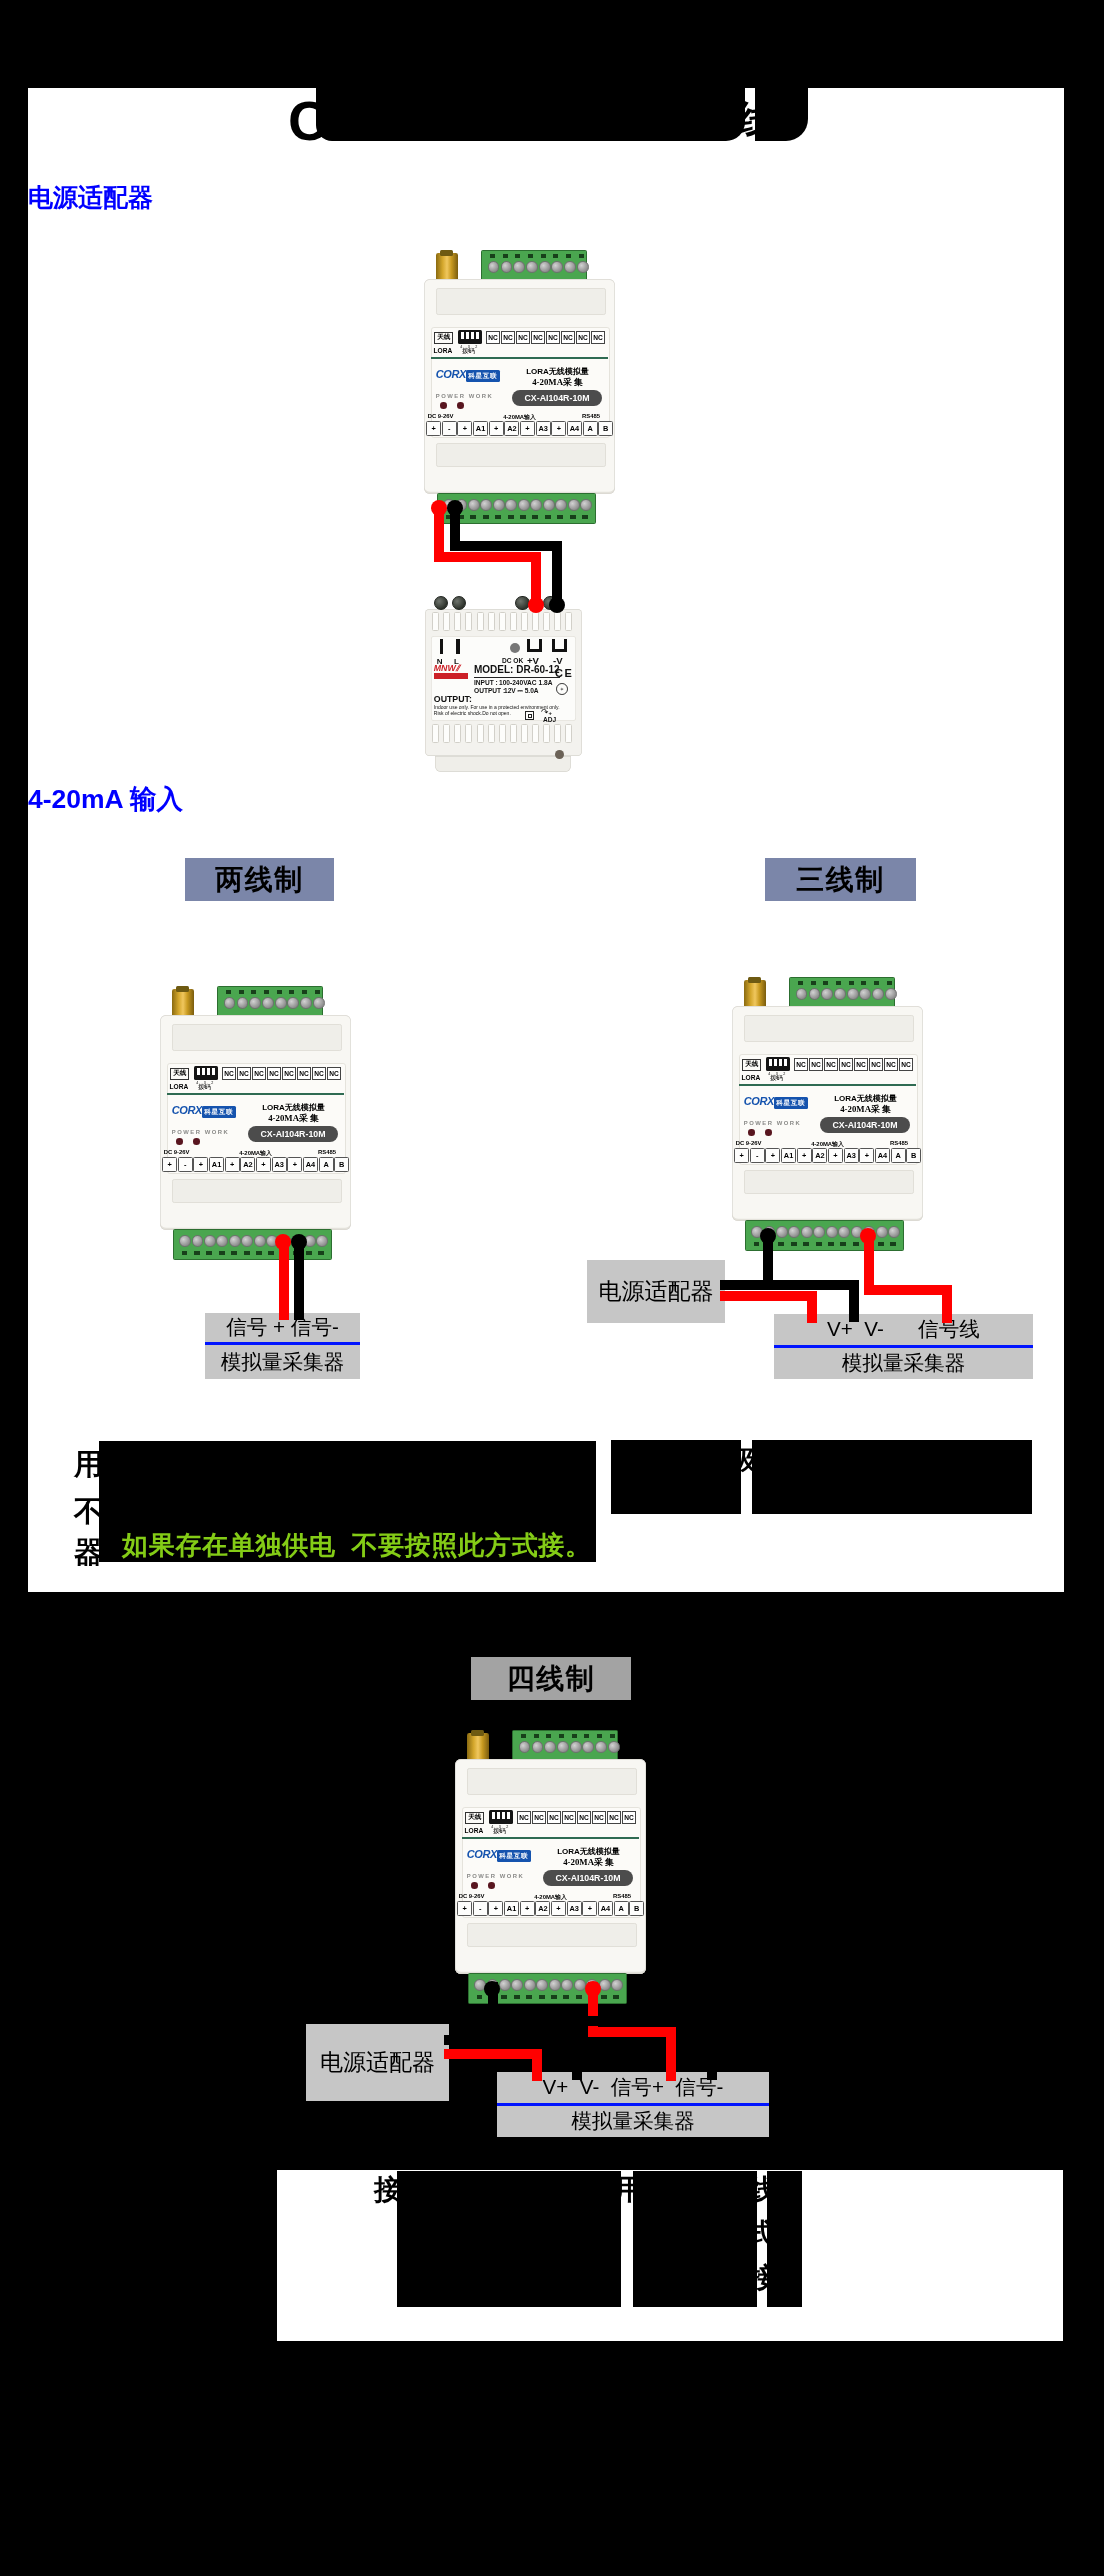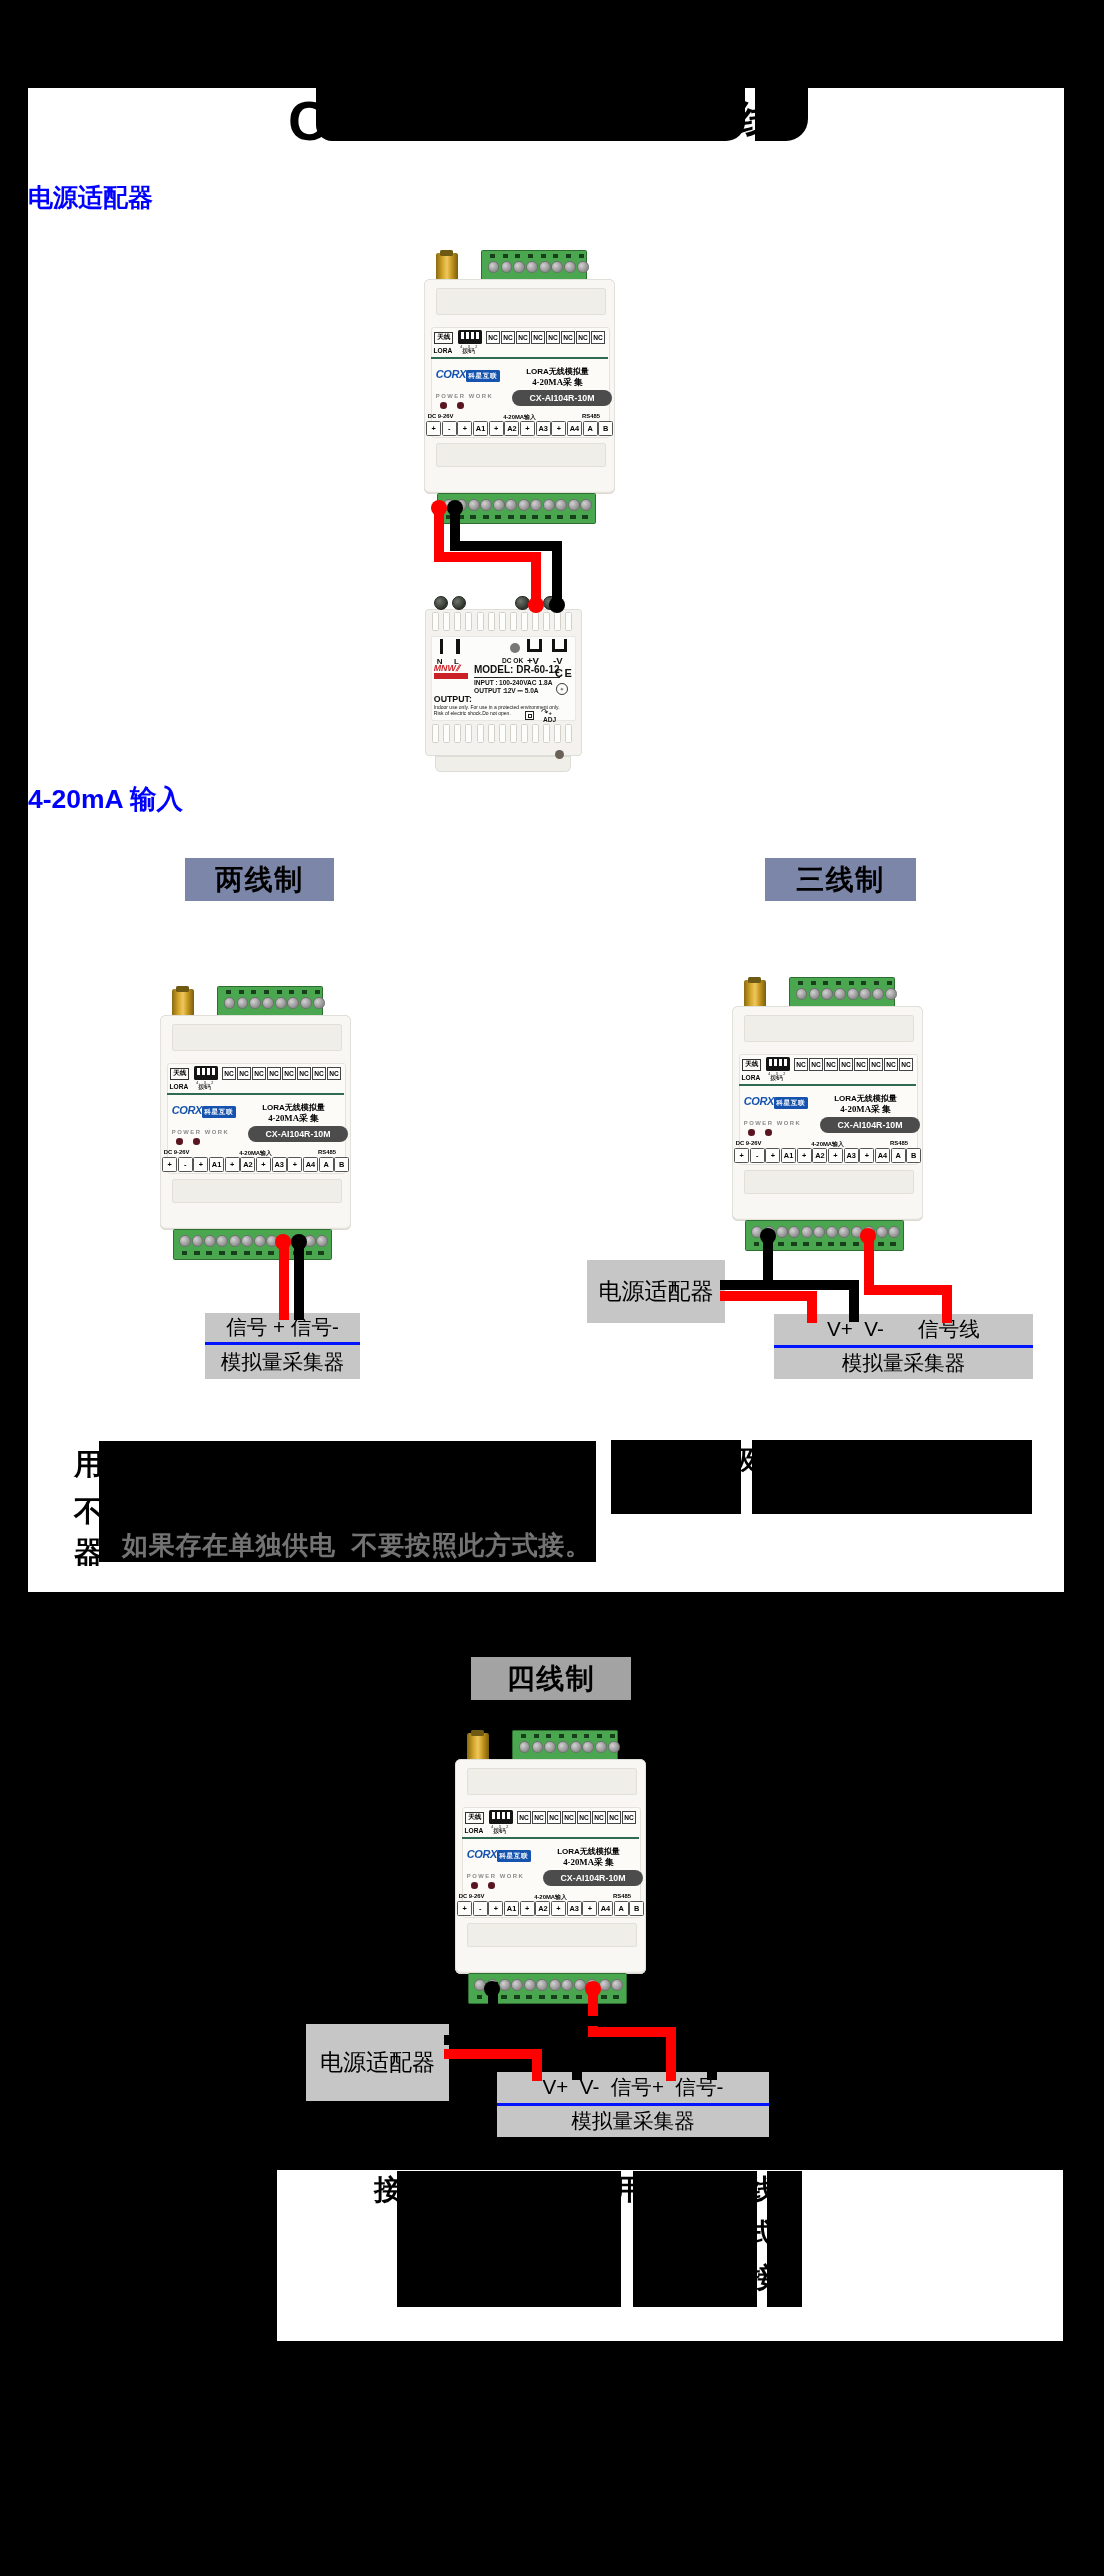--- a/index.html
+++ b/index.html
@@ -42,21 +42,21 @@
   .d-nc{position:absolute;top:81px;width:14px;height:12.5px;border:0.7px solid #444;box-sizing:border-box;
         font-size:6.6px;font-weight:bold;display:flex;align-items:center;justify-content:center;background:#fff;}
   .d-divider{position:absolute;left:7.4px;top:107px;width:177px;height:2.2px;background:#2f6b52;}
   .d-corx{position:absolute;left:11.8px;top:118px;font-size:11px;font-weight:bold;font-style:italic;letter-spacing:-0.4px;}
   .d-corx .slash{color:#d42b1e;}
   .d-cn{position:absolute;left:42px;top:120px;background:#1553ae;color:#fff;font-size:6.6px;font-weight:bold;
         padding:1.5px 2.2px;border-radius:1.5px;letter-spacing:0.7px;}
   .d-prod1{position:absolute;left:87px;top:116px;width:93px;text-align:center;font-size:8px;font-weight:bold;}
   .d-prod2{position:absolute;left:87px;top:127px;width:93px;text-align:center;font-size:8.8px;font-weight:bold;
            font-family:"Liberation Serif","DejaVu Serif",serif;}
-  .d-pill{position:absolute;left:88px;top:140px;width:100px;height:16px;background:#4c4c4c;border-radius:8px;
+  .d-pill{position:absolute;left:88px;top:140px;width:90px;height:16px;background:#4c4c4c;border-radius:8px;
           color:#fff;font-size:8.8px;font-weight:bold;display:flex;align-items:center;justify-content:center;}
   .d-pw{position:absolute;left:11.8px;top:143px;font-size:5.9px;color:#8a8a88;letter-spacing:1.5px;font-weight:bold;}
   .d-led{position:absolute;width:6.6px;height:6.6px;border-radius:50%;background:#58151f;}
   .d-sec{position:absolute;top:163px;font-size:5.9px;font-weight:bold;white-space:nowrap;}
   .d-terms{position:absolute;left:2.2px;top:171px;width:187px;display:flex;gap:0.7px;}
   .d-term{flex:1;height:14.7px;border:0.7px solid #555;box-sizing:border-box;background:#fdfdfc;border-radius:1.5px;
           font-size:7.4px;font-weight:bold;display:flex;align-items:center;justify-content:center;}
   
   #psu{position:absolute;left:425px;top:590px;width:157px;height:185px;}
   .psu-body{position:absolute;left:0;top:19px;width:157px;height:147px;background:#f3f2ee;border-radius:4.4px;
@@ -106,21 +106,21 @@
       <div class="frag" style="left: 615px; top: 2176px; font-size: 28px;">用</div>
       <div class="frag" style="left: 748px; top: 2176px; font-size: 28px;">线</div>
       <div class="frag" style="left: 746px; top: 2220px; font-size: 28px;">式</div>
       <div class="frag" style="left: 749px; top: 2264px; font-size: 28px;">接</div>
       <div class="note-cover" style="left: 99px; top: 1441px; width: 497px; height: 121px;"></div>
       <div class="note-cover" style="left: 611px; top: 1440px; width: 130px; height: 74px;"></div>
       <div class="note-cover" style="left: 752px; top: 1440px; width: 280px; height: 74px;"></div>
       <div class="note-cover" style="left: 397px; top: 2171px; width: 224px; height: 136px;"></div>
       <div class="note-cover" style="left: 633px; top: 2171px; width: 124px; height: 136px;"></div>
       <div class="note-cover" style="left: 767px; top: 2171px; width: 35px; height: 136px;"></div>
-      <div class="red-warn" style="left: 122px; top: 1532px; font-size: 26px; color: #737373;">如果存在单独供电&nbsp;&nbsp;不要按照此方式接。</div>
+      <div class="red-warn" style="left: 122px; top: 1532px; font-size: 26px; color: #84cc16;">如果存在单独供电&nbsp;&nbsp;不要按照此方式接。</div>
     </div>
 
   <div id="badge-layer">
       <div class="badge" style="left: 185px; top: 858px; width: 149px; height: 43px; background: rgb(123, 134, 169); font-size: 28px;">两线制</div>
       <div class="badge" style="left: 765px; top: 858px; width: 151px; height: 43px; background: rgb(123, 134, 169); font-size: 28px;">三线制</div>
       <div class="badge" style="left: 471px; top: 1657px; width: 160px; height: 43px; background: #a3a3a3; font-size: 28px;">四线制</div>
     </div>
 
   <div id="device-layer">
       <div class="device" style="left: 424px; top: 250px;">

